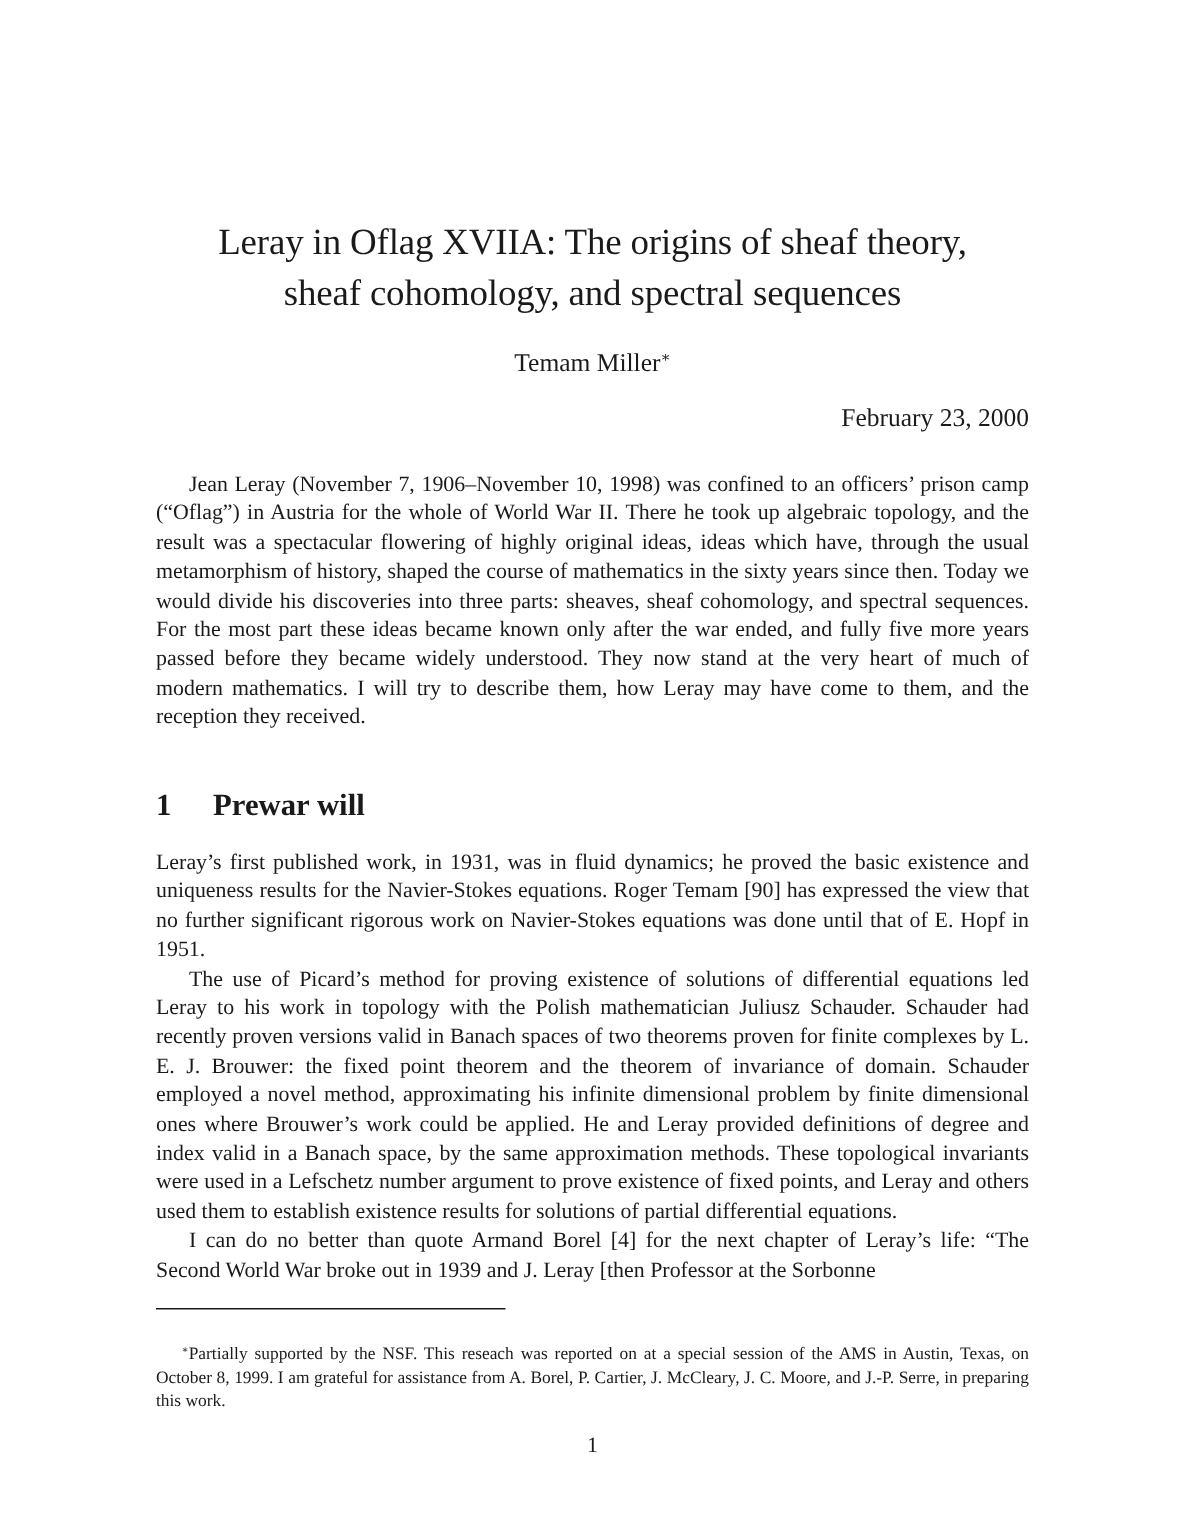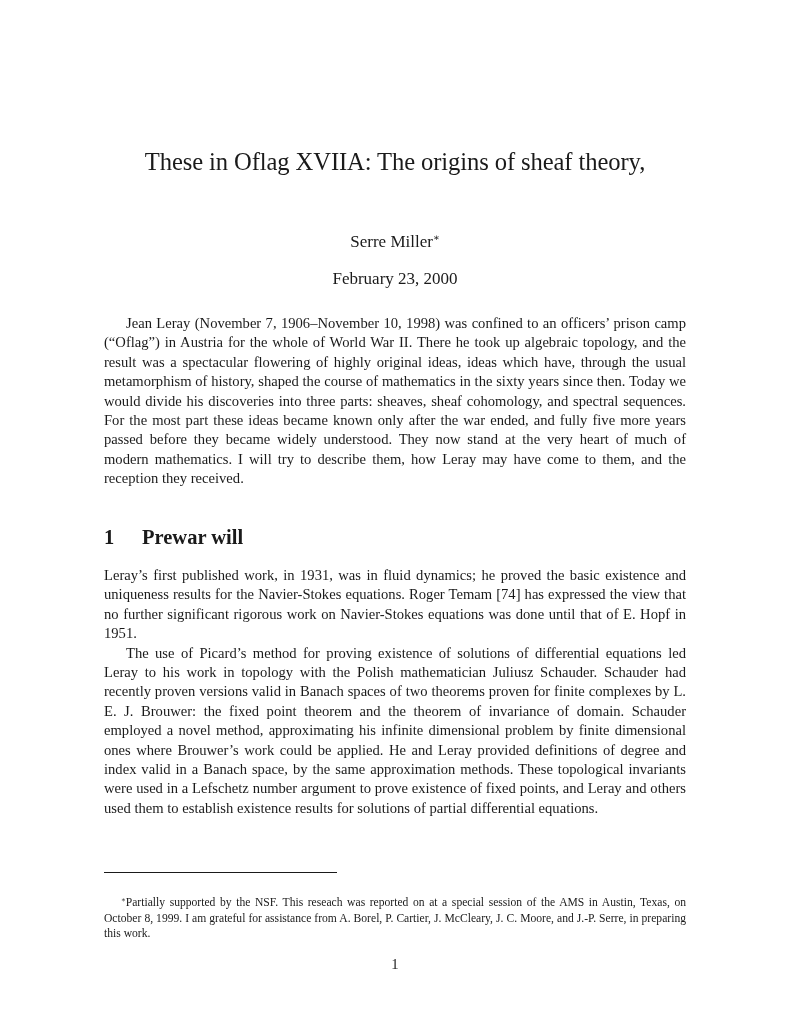--- a/index.html
+++ b/index.html
@@ -43,21 +43,21 @@
     .author sup {
       font-size: 10px;
       vertical-align: 6px;
       line-height: 0;
     }
     .date {
       position: absolute;
       top: 268px;
       left: 0;
       width: 582px;
-      text-align: center;
+      text-align: right;
       font-size: 17px;
       line-height: 22px;
     }
     .abstract {
       position: absolute;
       top: 314px;
       left: 0;
       width: 582px;
       font-size: 14.6px;
       line-height: 19.4px;
@@ -127,38 +127,40 @@
       font-size: 14.6px;
       line-height: 18px;
     }
   </style>
 </head>
 <body>
 
 <div class="page">
 
   <div class="title">
-    <div>These in Oflag XVIIA: The origins of sheaf theory,</div>
+    <div>Leray in Oflag XVIIA: The origins of sheaf theory,</div>
+    <div>sheaf cohomology, and spectral sequences</div>
   </div>
 
   <div class="author">
-    <span>Serre Miller</span><sup>∗</sup>
+    <span>Temam Miller</span><sup>∗</sup>
   </div>
 
   <div class="date">February 23, 2000</div>
 
   <p class="abstract">Jean Leray (November 7, 1906–November 10, 1998) was confined to an officers’ prison camp (“Oflag”) in Austria for the whole of World War II. There he took up algebraic topology, and the result was a spectacular flowering of highly original ideas, ideas which have, through the usual metamorphism of history, shaped the course of mathematics in the sixty years since then. Today we would divide his discoveries into three parts: sheaves, sheaf cohomology, and spectral sequences. For the most part these ideas became known only after the war ended, and fully five more years passed before they became widely understood. They now stand at the very heart of much of modern mathematics. I will try to describe them, how Leray may have come to them, and the reception they received.</p>
 
   <h2 class="section-heading">
     <span class="num">1</span><span>Prewar will</span>
   </h2>
 
   <div class="body-text">
-    <p>Leray’s first published work, in 1931, was in fluid dynamics; he proved the basic existence and uniqueness results for the Navier-Stokes equations. Roger Temam [74] has expressed the view that no further significant rigorous work on Navier-Stokes equations was done until that of E. Hopf in 1951.</p>
+    <p>Leray’s first published work, in 1931, was in fluid dynamics; he proved the basic existence and uniqueness results for the Navier-Stokes equations. Roger Temam [90] has expressed the view that no further significant rigorous work on Navier-Stokes equations was done until that of E. Hopf in 1951.</p>
     <p class="indent">The use of Picard’s method for proving existence of solutions of differential equations led Leray to his work in topology with the Polish mathematician Juliusz Schauder. Schauder had recently proven versions valid in Banach spaces of two theorems proven for finite complexes by L. E. J. Brouwer: the fixed point theorem and the theorem of invariance of domain. Schauder employed a novel method, approximating his infinite dimensional problem by finite dimensional ones where Brouwer’s work could be applied. He and Leray provided definitions of degree and index valid in a Banach space, by the same approximation methods. These topological invariants were used in a Lefschetz number argument to prove existence of fixed points, and Leray and others used them to establish existence results for solutions of partial differential equations.</p>
+    <p class="indent">I can do no better than quote Armand Borel [4] for the next chapter of Leray’s life: “The Second World War broke out in 1939 and J. Leray [then Professor at the Sorbonne</p>
   </div>
 
   <div class="footnote-rule"></div>
 
   <p class="footnote"><sup>∗</sup><span>Partially supported by the NSF. This reseach was reported on at a special session of the AMS in Austin, Texas, on October 8, 1999. I am grateful for assistance from A. Borel, P. Cartier, J. McCleary, J. C. Moore, and J.-P. Serre, in preparing this work.</span></p>
 
   <div class="page-number">1</div>
 
 </div>
 

